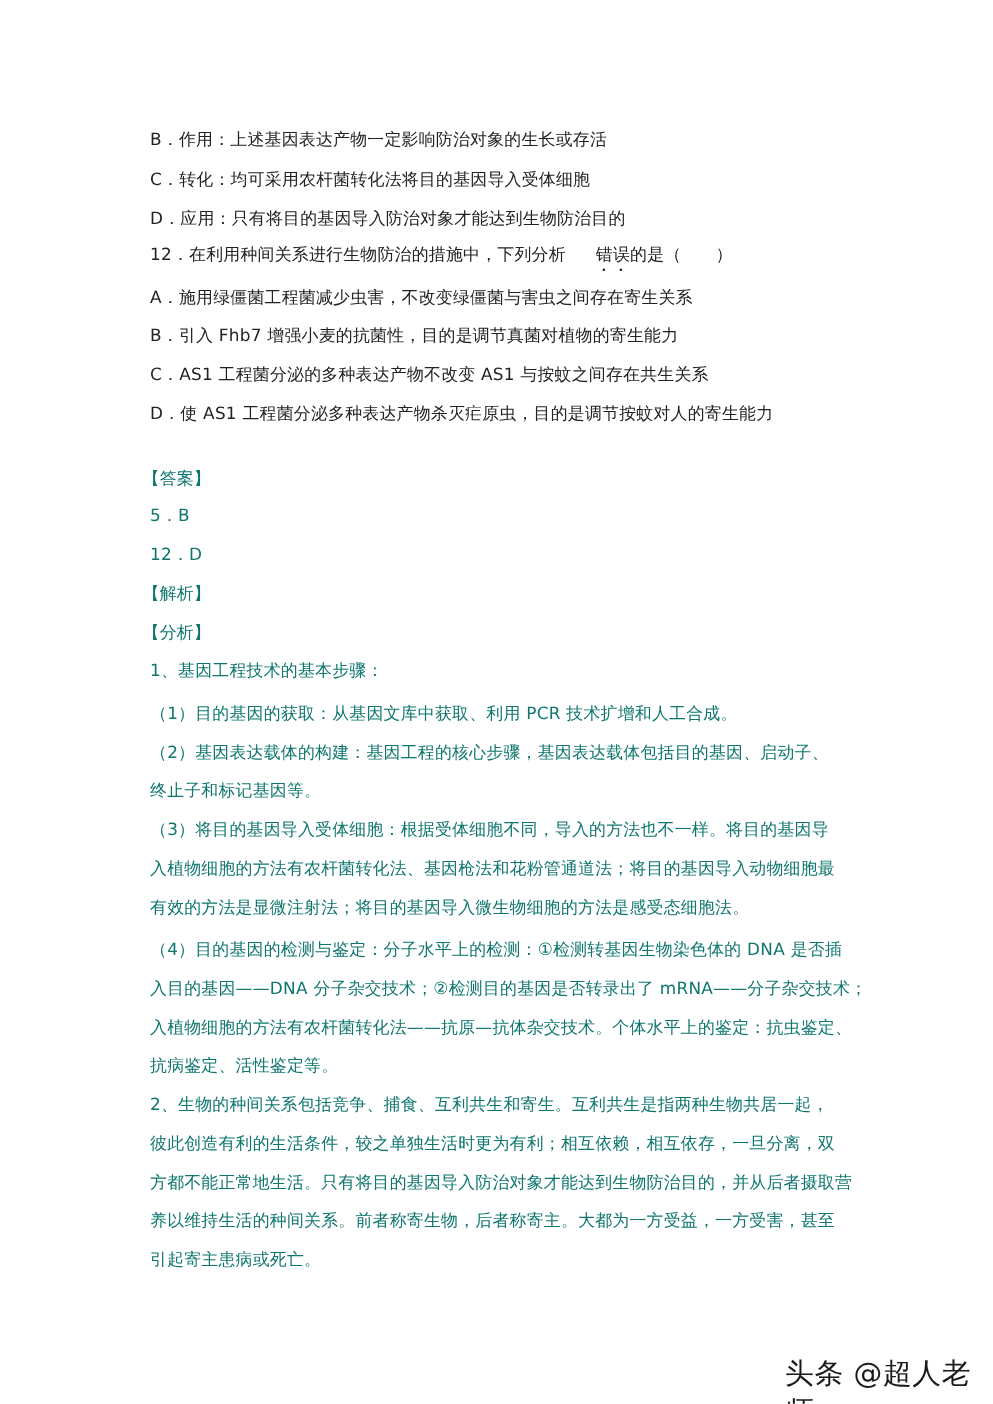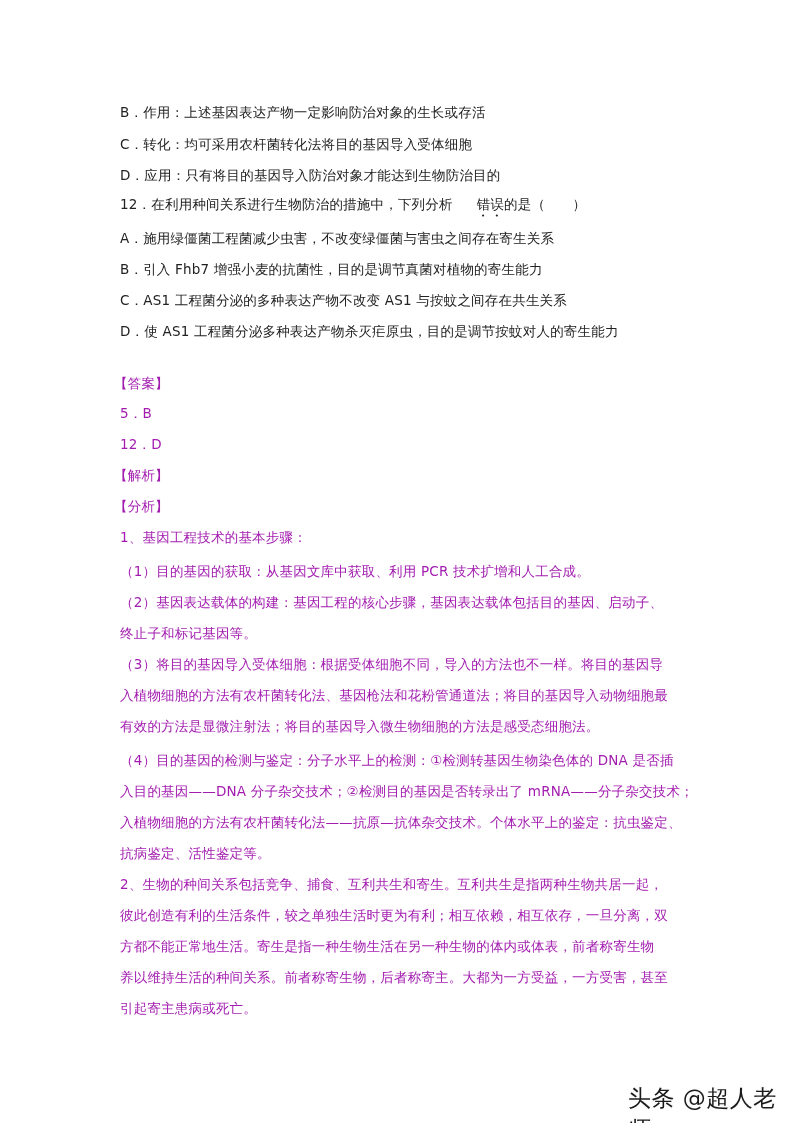--- a/index.html
+++ b/index.html
@@ -2,21 +2,21 @@
 <html><head>
 <meta charset="utf-8">
 <style>
   html, body { margin: 0; padding: 0; background: #ffffff; }
   body { width: 794px; height: 1123px; position: relative; overflow: hidden;
          font-family: "DejaVu Sans", "Liberation Sans", sans-serif; }
   .page { position: absolute; left: 0; top: 0; width: 792px; height: 1123px; }
   .line { position: absolute; left: 120px; font-size: 13.5px; line-height: 20px;
           white-space: nowrap; letter-spacing: 0.2px; }
   .black { color: #222222; }
-  .red { color: #a21caf; }
+  .red { color: #0f766e; }
   .bracket { left: 114px; }
   .emph { text-emphasis: dot; -webkit-text-emphasis: dot;
           text-emphasis-position: under; margin-left: 24px; -webkit-text-emphasis-position: under; }
   .watermark { position: absolute; left: 628px; top: 1083px; font-size: 23px;
                color: #1a1a1a; letter-spacing: 0.5px;
                text-shadow: 1px 1px 0 #ffffff, -1px -1px 0 #ffffff, 0 0 2px rgba(0,0,0,0.15); }
 </style>
 </head>
 <body>
 
@@ -47,18 +47,18 @@
   <div class="line red" style="top:623px">终止子和标记基因等。</div>
   <div class="line red" style="top:654px">（3）将目的基因导入受体细胞：根据受体细胞不同，导入的方法也不一样。将目的基因导</div>
   <div class="line red" style="top:685px">入植物细胞的方法有农杆菌转化法、基因枪法和花粉管通道法；将目的基因导入动物细胞最</div>
   <div class="line red" style="top:716px">有效的方法是显微注射法；将目的基因导入微生物细胞的方法是感受态细胞法。</div>
   <div class="line red" style="top:750px">（4）目的基因的检测与鉴定：分子水平上的检测：①检测转基因生物染色体的 DNA 是否插</div>
   <div class="line red" style="top:781px">入目的基因——DNA 分子杂交技术；②检测目的基因是否转录出了 mRNA——分子杂交技术；</div>
   <div class="line red" style="top:812px">入植物细胞的方法有农杆菌转化法——抗原—抗体杂交技术。个体水平上的鉴定：抗虫鉴定、</div>
   <div class="line red" style="top:843px">抗病鉴定、活性鉴定等。</div>
   <div class="line red" style="top:874px">2、生物的种间关系包括竞争、捕食、互利共生和寄生。互利共生是指两种生物共居一起，</div>
   <div class="line red" style="top:905px">彼此创造有利的生活条件，较之单独生活时更为有利；相互依赖，相互依存，一旦分离，双</div>
-  <div class="line red" style="top:936px">方都不能正常地生活。寄生是指一种生物生活在另一种生物的体内或体表，前者称寄生物</div>
+  <div class="line red" style="top:936px">方都不能正常地生活。只有将目的基因导入防治对象才能达到生物防治目的，并从后者摄取营</div>
   <div class="line red" style="top:967px">养以维持生活的种间关系。前者称寄生物，后者称寄主。大都为一方受益，一方受害，甚至</div>
   <div class="line red" style="top:998px">引起寄主患病或死亡。</div>
 
   <div class="watermark">头条 @超人老师</div>
 </div>
 
 </body></html>

